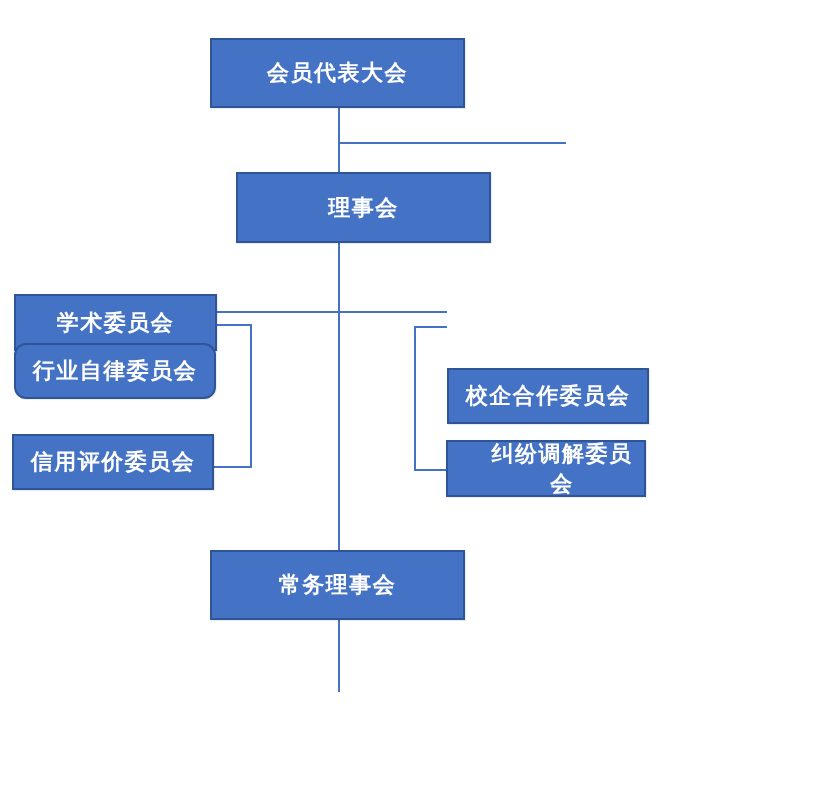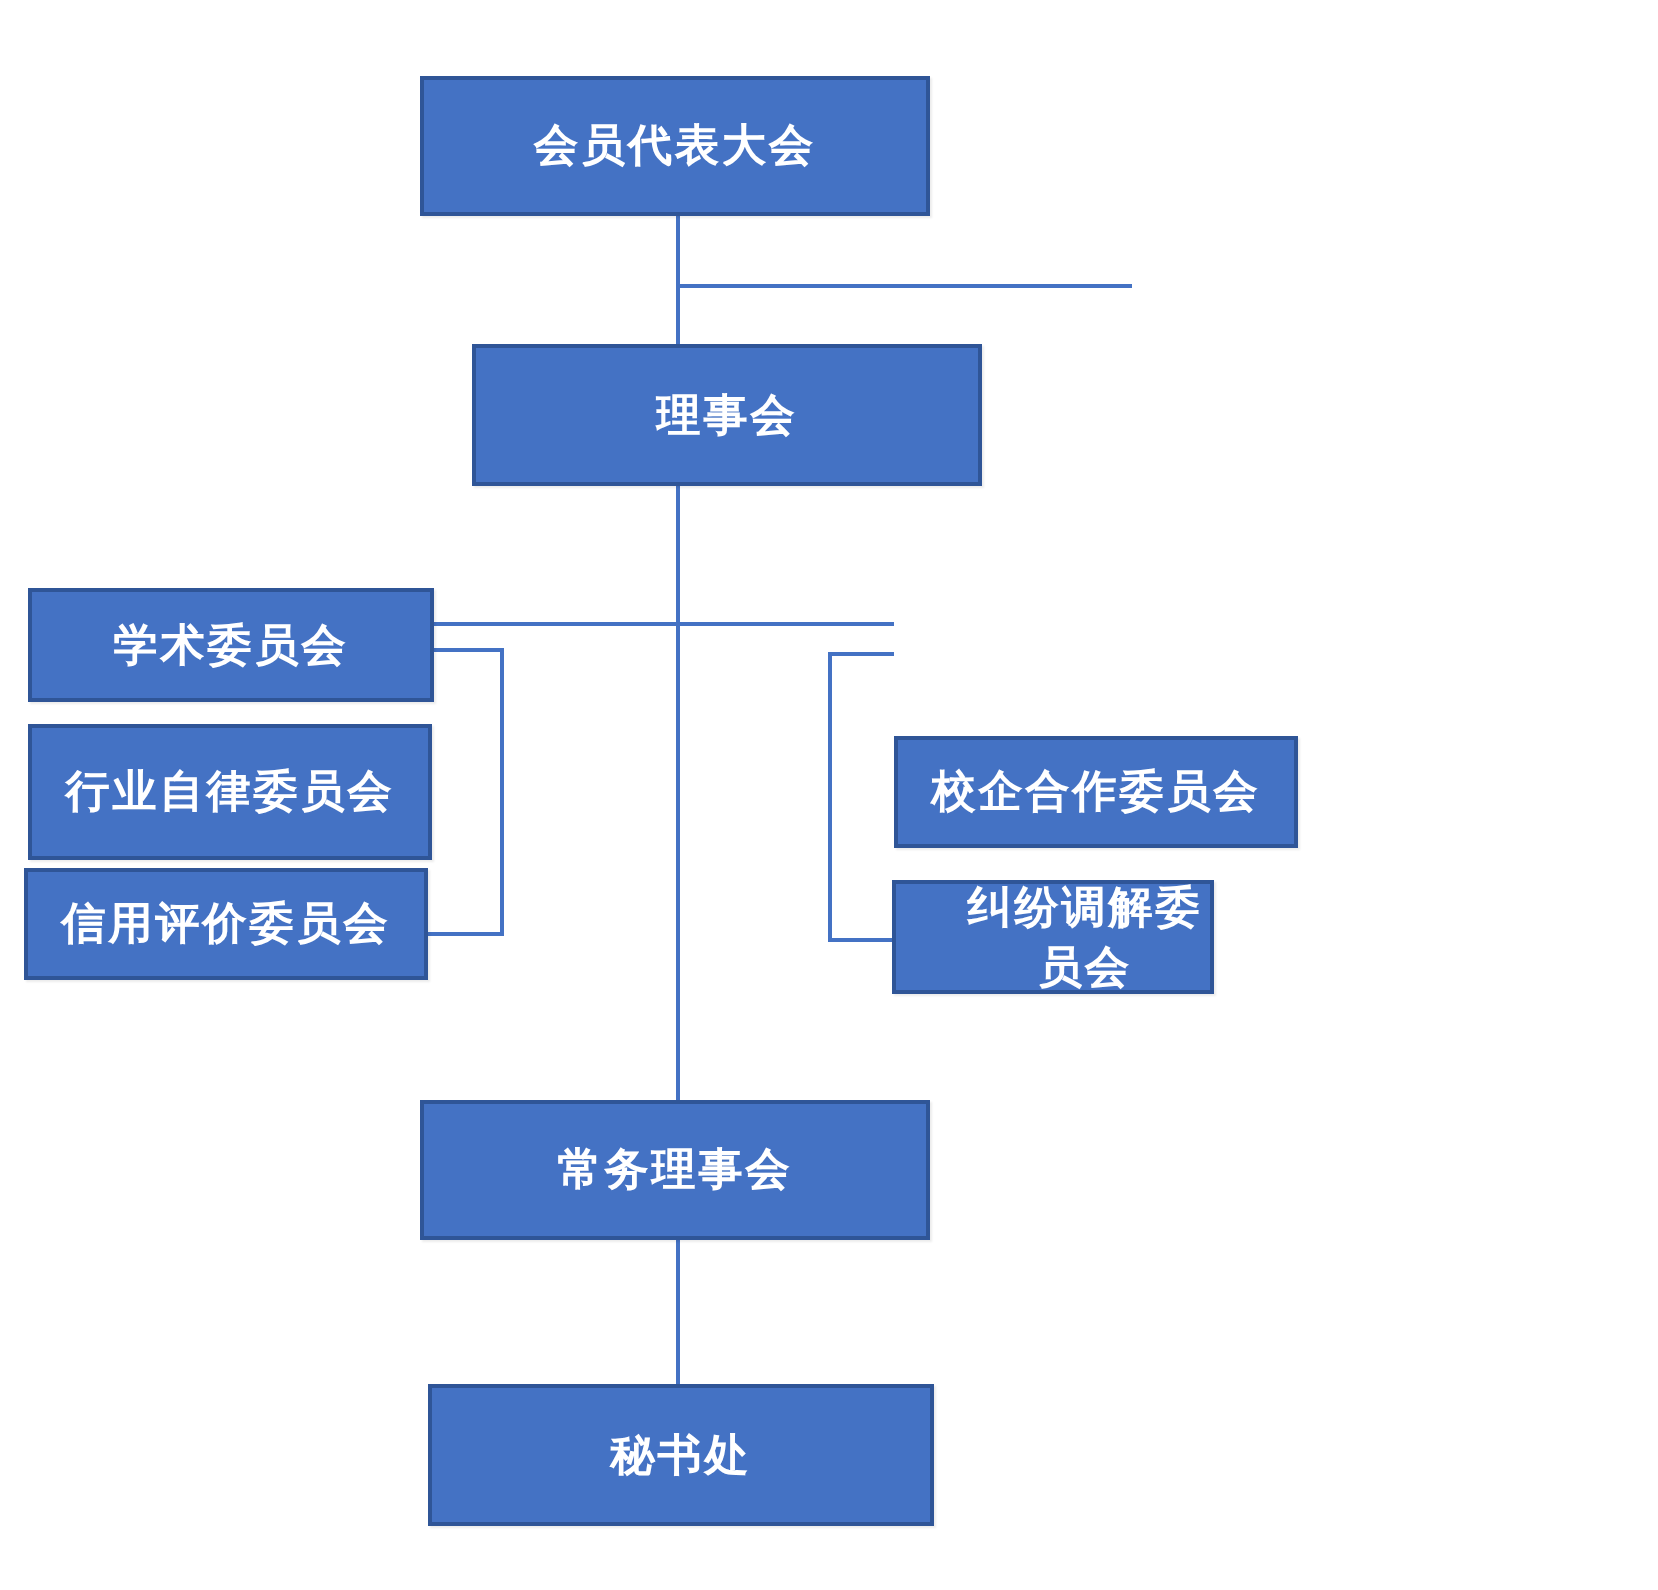--- a/index.html
+++ b/index.html
@@ -39,25 +39,25 @@
   }
   .connector{
     position:absolute;
     background:var(--connector);
   }
   
   #n-member-assembly      {left:210px; top:38px;  width:255px; height:70px;}
   #n-supervisory-board    {left:566px; top:108px; width:256px; height:72px;}
   #n-council              {left:212px; top:172px; width:255px; height:71px;margin-left:24px;}
   #n-academic             {left:14px;  top:294px; width:203px; height:57px;text-align:right;}
-  #n-industry             {left:14px;  top:362px; width:202px; height:68px;}
+  #n-industry             {left:14px;  top:343px; width:202px; height:56px;border-radius:12px;}
   #n-credit               {left:12px;  top:434px; width:202px; height:56px;}
   #n-digital              {left:447px; top:300px; width:202px; height:57px;}
   #n-school-enterprise    {left:447px; top:368px; width:202px; height:56px;}
-  #n-dispute              {left:446px; top:440px; width:161px; height:57px;padding-left:32px;}
+  #n-dispute              {left:446px; top:440px; width:200px; height:57px;padding-left:32px;}
   #n-standing-council     {left:210px; top:550px; width:255px; height:70px;}
   #n-secretariat          {left:214px; top:692px; width:253px; height:71px;}
   
   #c-assembly-council     {left:338px; top:108px; width:2px;   height:64px;}
   #c-to-supervisory       {left:339px; top:142px; width:227px; height:2px;}
   #c-council-standing     {left:338px; top:243px; width:2px;   height:307px;}
   #c-cross-committees     {left:217px; top:311px; width:230px; height:2px;}
   #c-left-bracket-top     {left:217px; top:324px; width:35px;  height:2px;}
   #c-left-bracket-v       {left:250px; top:324px; width:2px;   height:144px;}
   #c-left-bracket-bottom  {left:214px; top:466px; width:38px;  height:2px;}
@@ -110,17 +110,14 @@
   </div>
 
   <div class="node" id="n-dispute">
     <span>纠纷调解委员会</span>
   </div>
 
   <div class="node" id="n-standing-council">
     <span>常务理事会</span>
   </div>
 
-  <div class="node" id="n-secretariat">
-    <span>秘书处</span>
-  </div>
 
 </div>
 
 </body></html>

